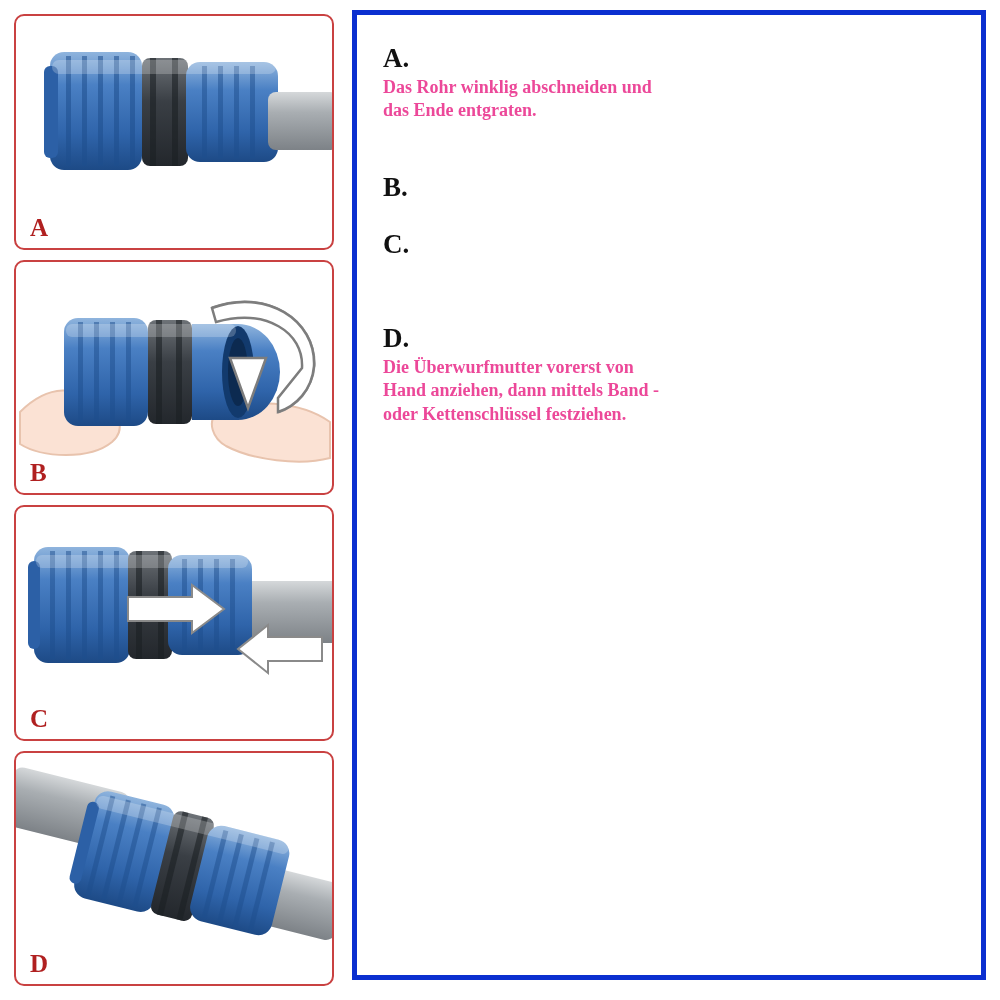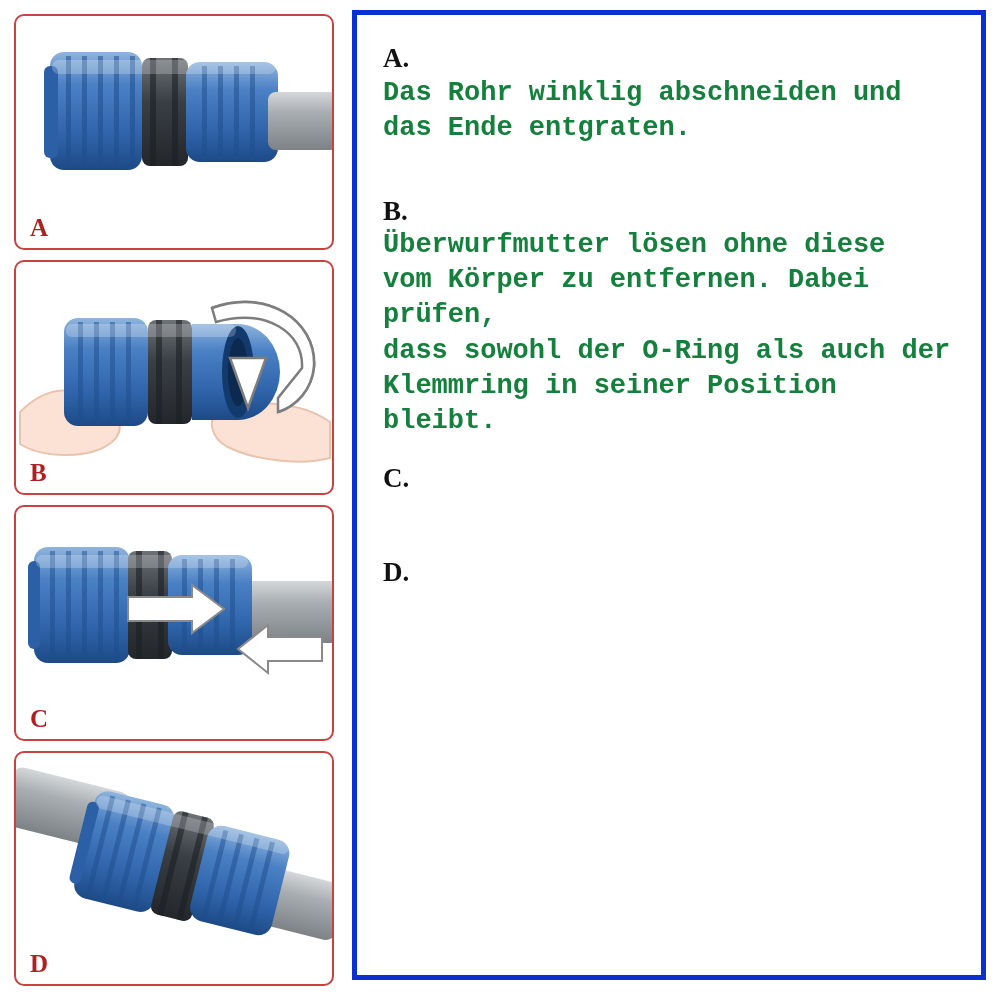--- a/index.html
+++ b/index.html
@@ -71,24 +71,24 @@
     margin-bottom: 4px;
   }
   .step-letter {
     font-family: "Liberation Serif", serif;
     font-size: 27px;
     font-weight: bold;
     color: #111111;
     line-height: 1.28;
   }
   .step-body {
-    font-family: Liberation Mono, monospace;
-    font-size: 27px;
+    font-family: Liberation Serif, serif;
+    font-size: 18px;
     font-weight: bold;
-    color: #15803d;
+    color: #ec4899;
     line-height: 1.30;
     white-space: pre-line;
   }
   .gap-lg { height: 44px; }
   .gap-md { height: 18px; }
   .gap-xl { height: 56px; }
 </style>
 </head>
 <body>
 
@@ -293,34 +293,32 @@
     <div class="step">
       <div class="step-letter">A.</div>
       <div class="step-body">Das Rohr winklig abschneiden und
 das Ende entgraten.</div>
     </div>
 
     <div class="gap-lg"></div>
 
     <div class="step">
       <div class="step-letter">B.</div>
-      <div class="step-body">Überwurfmutter lösen ohne diese
-vom Körper zu entfernen. Dabei
-prüfen,
-dass sowohl der O-Ring als auch der
-Klemmring in seiner Position bleibt.</div>
     </div>
 
     <div class="gap-md"></div>
 
     <div class="step">
       <div class="step-letter">C.</div>
     </div>
 
     <div class="gap-xl"></div>
 
     <div class="step">
       <div class="step-letter">D.</div>
+      <div class="step-body">Die Überwurfmutter vorerst von
+Hand anziehen, dann mittels Band -
+oder Kettenschlüssel festziehen.</div>
     </div>
 
   </div>
 
 </div>
 
 </body></html>

